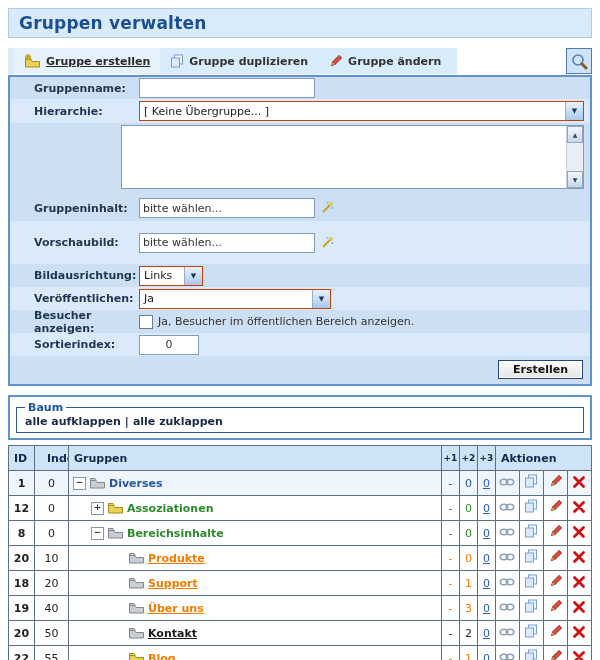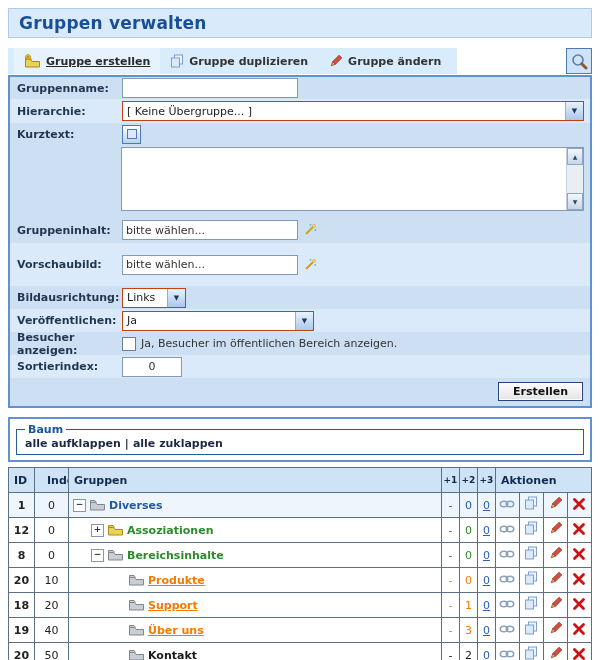--- a/index.html
+++ b/index.html
@@ -16,21 +16,21 @@
   .tab.active{background:#e6f2fd;justify-content:flex-end;}
   .tab .lbl{font-weight:bold;color:#333;}
   .tab.active .lbl{text-decoration:underline;color:#2a2a2a;}
   .zoombox{width:24px;height:24px;border:1px solid #4d7ab5;background:#cfe3f8;display:flex;
     align-items:center;justify-content:center;cursor:pointer;}
   
   .form-panel{border:2px solid #5f92cf;background:#d7e7f8;}
   .frow{display:flex;align-items:center;}
   .frow.alt{background:#cddff2;}
   .frow.lit{background:#dbeafa;}
-  .flabel{width:105px;flex:0 0 105px;padding-left:7px;font-weight:bold;color:#1f3550;}
+  .flabel{width:105px;flex:0 0 105px;padding-left:24px;font-weight:bold;color:#1f3550;}
   .fctrl{flex:1;display:flex;align-items:center;gap:5px;padding:3px 6px 3px 0;}
   .tin{border:1px solid #7f9db9;background:#fff;height:16px;font-family:inherit;font-size:11px;
     padding:1px 3px;color:#333;}
   .fakesel{display:flex;border:1px solid #c2410c;background:#fff;height:18px;align-items:stretch;cursor:pointer;}
   .fakesel .txt{flex:1;display:flex;align-items:center;padding:0 4px;color:#222;white-space:nowrap;overflow:hidden;}
   .fakesel .arrow{width:17px;flex:0 0 17px;border-left:1px solid #96add0;
     background:linear-gradient(#eaf2fc,#a9c8ec);display:flex;align-items:center;justify-content:center;
     font-size:7px;color:#20375a;}
   .editor-btn{width:17px;height:17px;border:1px solid #4d7ab5;background:linear-gradient(#ffffff,#b9d2ec);
     display:flex;align-items:center;justify-content:center;cursor:pointer;}
@@ -138,28 +138,20 @@
     <div class="frow lit" style="height:24px">
       <div class="flabel">Hierarchie:</div>
       <div class="fctrl">
         <div class="fakesel" style="width:100%">
           <span class="txt">[ Keine Übergruppe... ]</span>
           <span class="arrow">▼</span>
         </div>
       </div>
     </div>
 
-    <div class="frow alt" style="height:22px">
-      <div class="flabel">Kurztext:</div>
-      <div class="fctrl">
-        <span class="editor-btn">
-            <span class="inner"></span>
-          </span>
-      </div>
-    </div>
 
     <div class="textarea-row alt frow" style="align-items:flex-start">
       <div class="fake-textarea">
         <div class="ta-body"></div>
         <div class="ta-scroll">
           <div class="ta-btn">▲</div>
           <div class="ta-btn">▼</div>
         </div>
       </div>
     </div>

